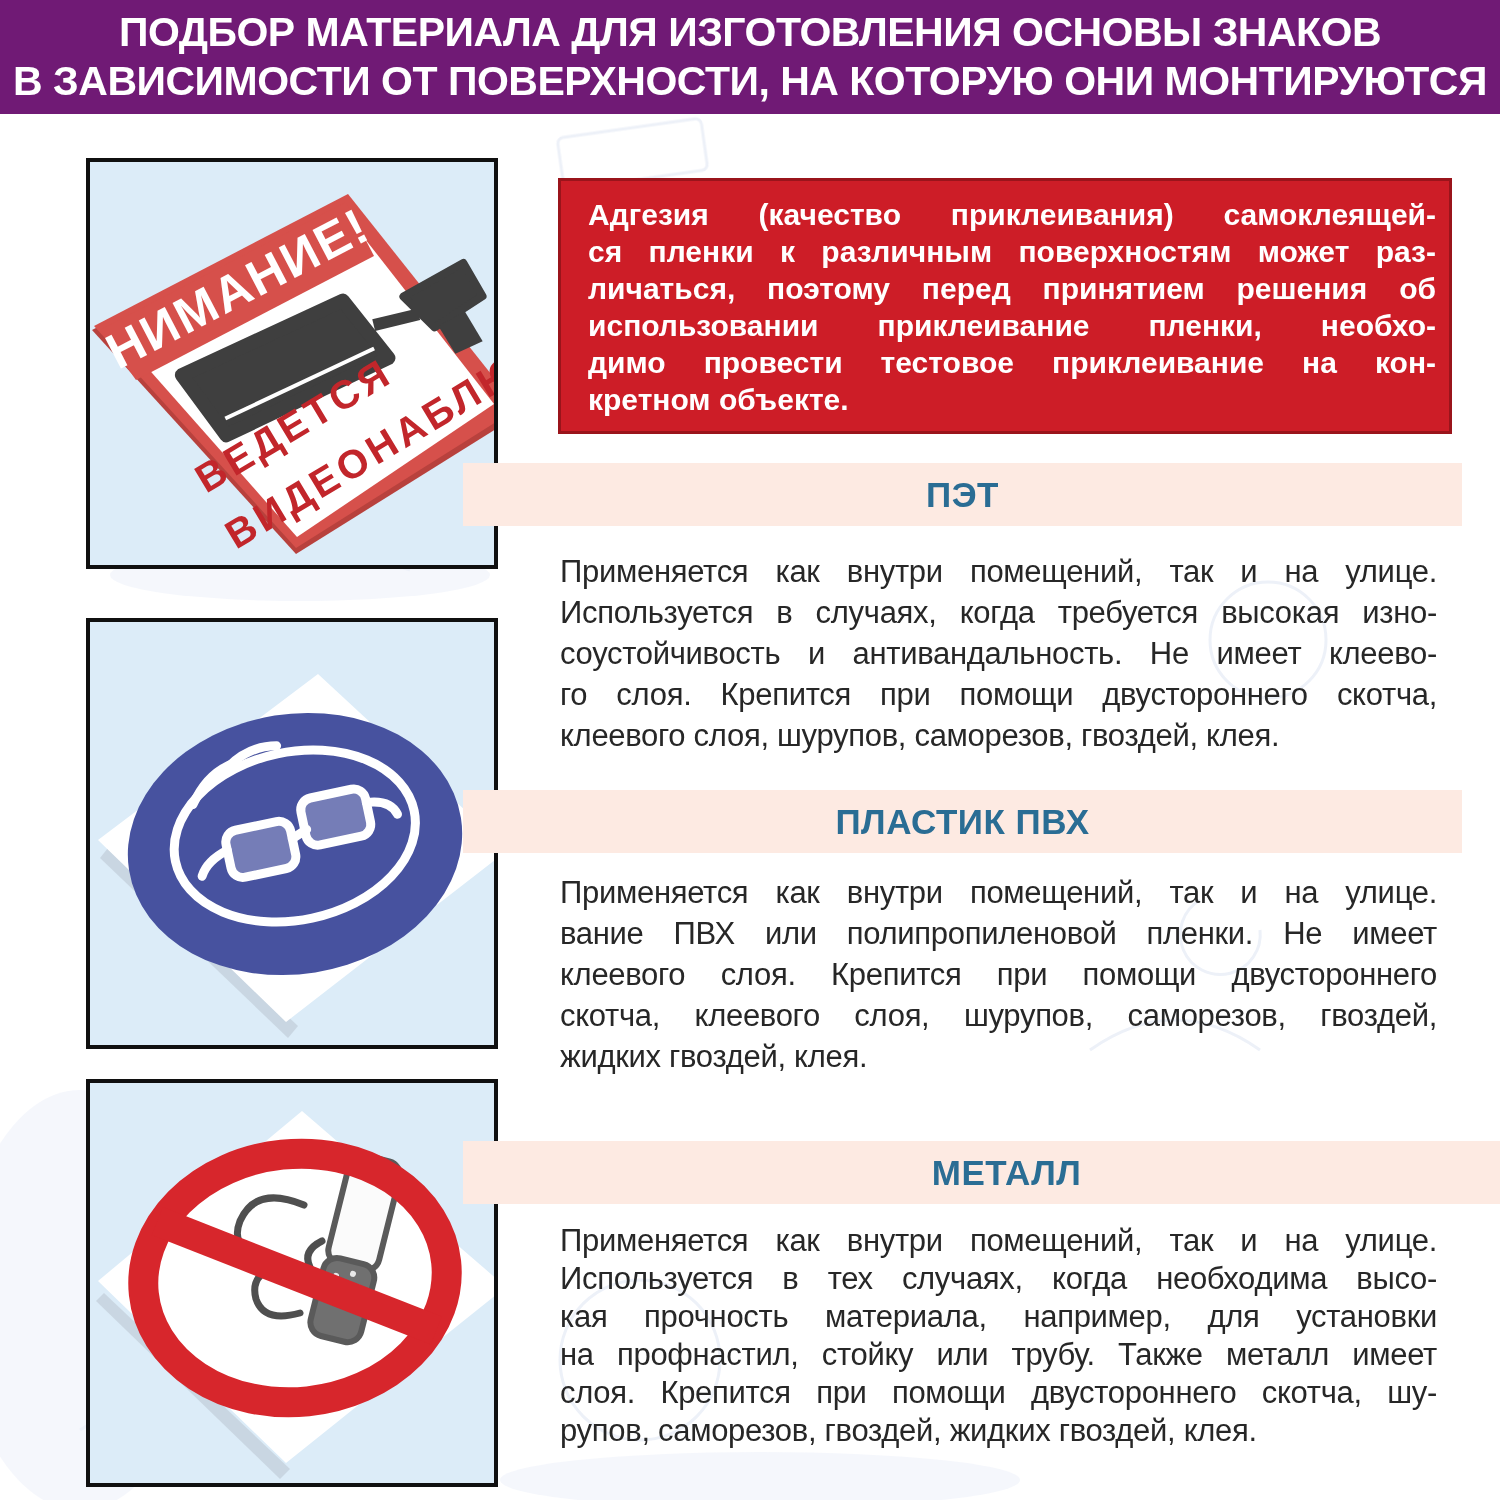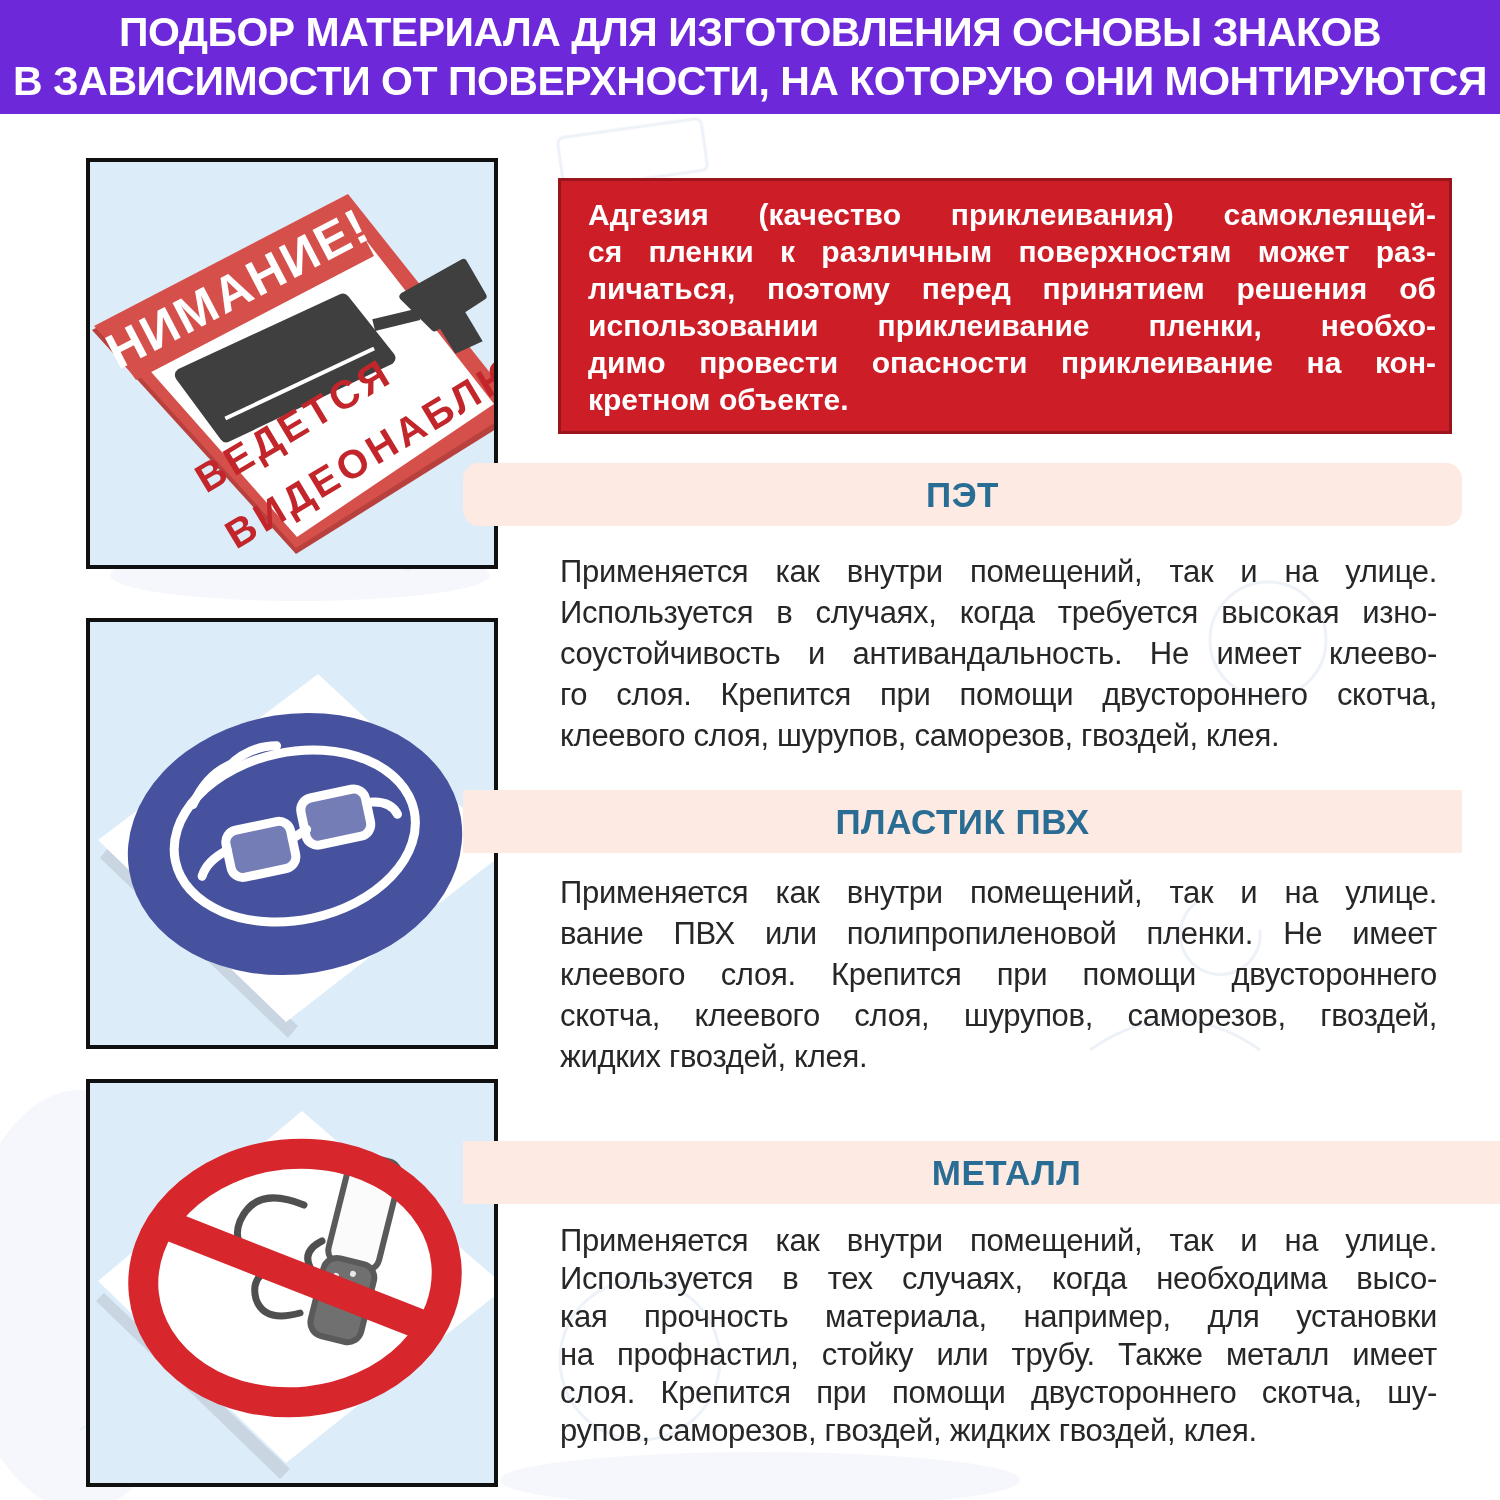--- a/index.html
+++ b/index.html
@@ -7,21 +7,21 @@
     position:relative; width:1500px; height:1500px; overflow:hidden;
     background:#ffffff; font-family:"Liberation Sans", sans-serif;
   }
   .layer { position:absolute; inset:0; }
   .bg-watermark { z-index:0; pointer-events:none; }
   .fg { z-index:1; }
 
   
   .banner {
     position:absolute; left:0; top:0; width:1500px; height:114px;
-    background:#6d28d9; color:#ffffff; text-align:center;
+    background:#701a75; color:#ffffff; text-align:center;
     display:flex; flex-direction:column; justify-content:center;
   }
   .banner-line {
     font-weight:bold; font-size:41px; line-height:49px; letter-spacing:-0.5px;
     white-space:nowrap;
   }
 
   
   .photo {
     position:absolute; left:46px; width:404px;
@@ -42,21 +42,21 @@
 
   
   .band {
     position:absolute; left:463px; width:999px; height:63px;
     background:#fdeae2;
   }
   .band-heading {
     color:#2a6d94; font-weight:bold; font-size:35px; line-height:63px;
     text-align:center; letter-spacing:0.5px;
   }
-  #band1 { top:463px;border-radius:16px; } #band2 { top:790px; } #band3 { top:1141px;padding-left:44px; }
+  #band1 { top:463px; } #band2 { top:790px; } #band3 { top:1141px;padding-left:44px; }
 
   
   .para {
     position:absolute; left:560px; width:877px;
     color:#272727; font-size:31px; letter-spacing:-0.3px;
   }
   #para1 { top:551px;  line-height:41px; }
   #para2 { top:872px;  line-height:41px; }
   #para3 { top:1222px; line-height:38px; }
 
@@ -167,21 +167,21 @@
         </g>
       </svg>
     </figure>
 
     <section class="intro-box">
       <div class="jlines">
           <div class="jline">Адгезия (качество приклеивания) самоклеящей-</div>
           <div class="jline">ся пленки к различным поверхностям может раз-</div>
           <div class="jline">личаться, поэтому перед принятием решения об</div>
           <div class="jline">использовании приклеивание пленки, необхо-</div>
-          <div class="jline">димо провести опасности приклеивание на кон-</div>
+          <div class="jline">димо провести тестовое приклеивание на кон-</div>
           <div class="jline">кретном объекте.</div>
         </div>
     </section>
 
     <div class="band" id="band1">
       <div class="band-heading">ПЭТ</div>
     </div>
     <section class="para jlines" id="para1">
         <div class="jline">Применяется как внутри помещений, так и на улице.</div>
         <div class="jline">Используется в случаях, когда требуется высокая изно-</div>

